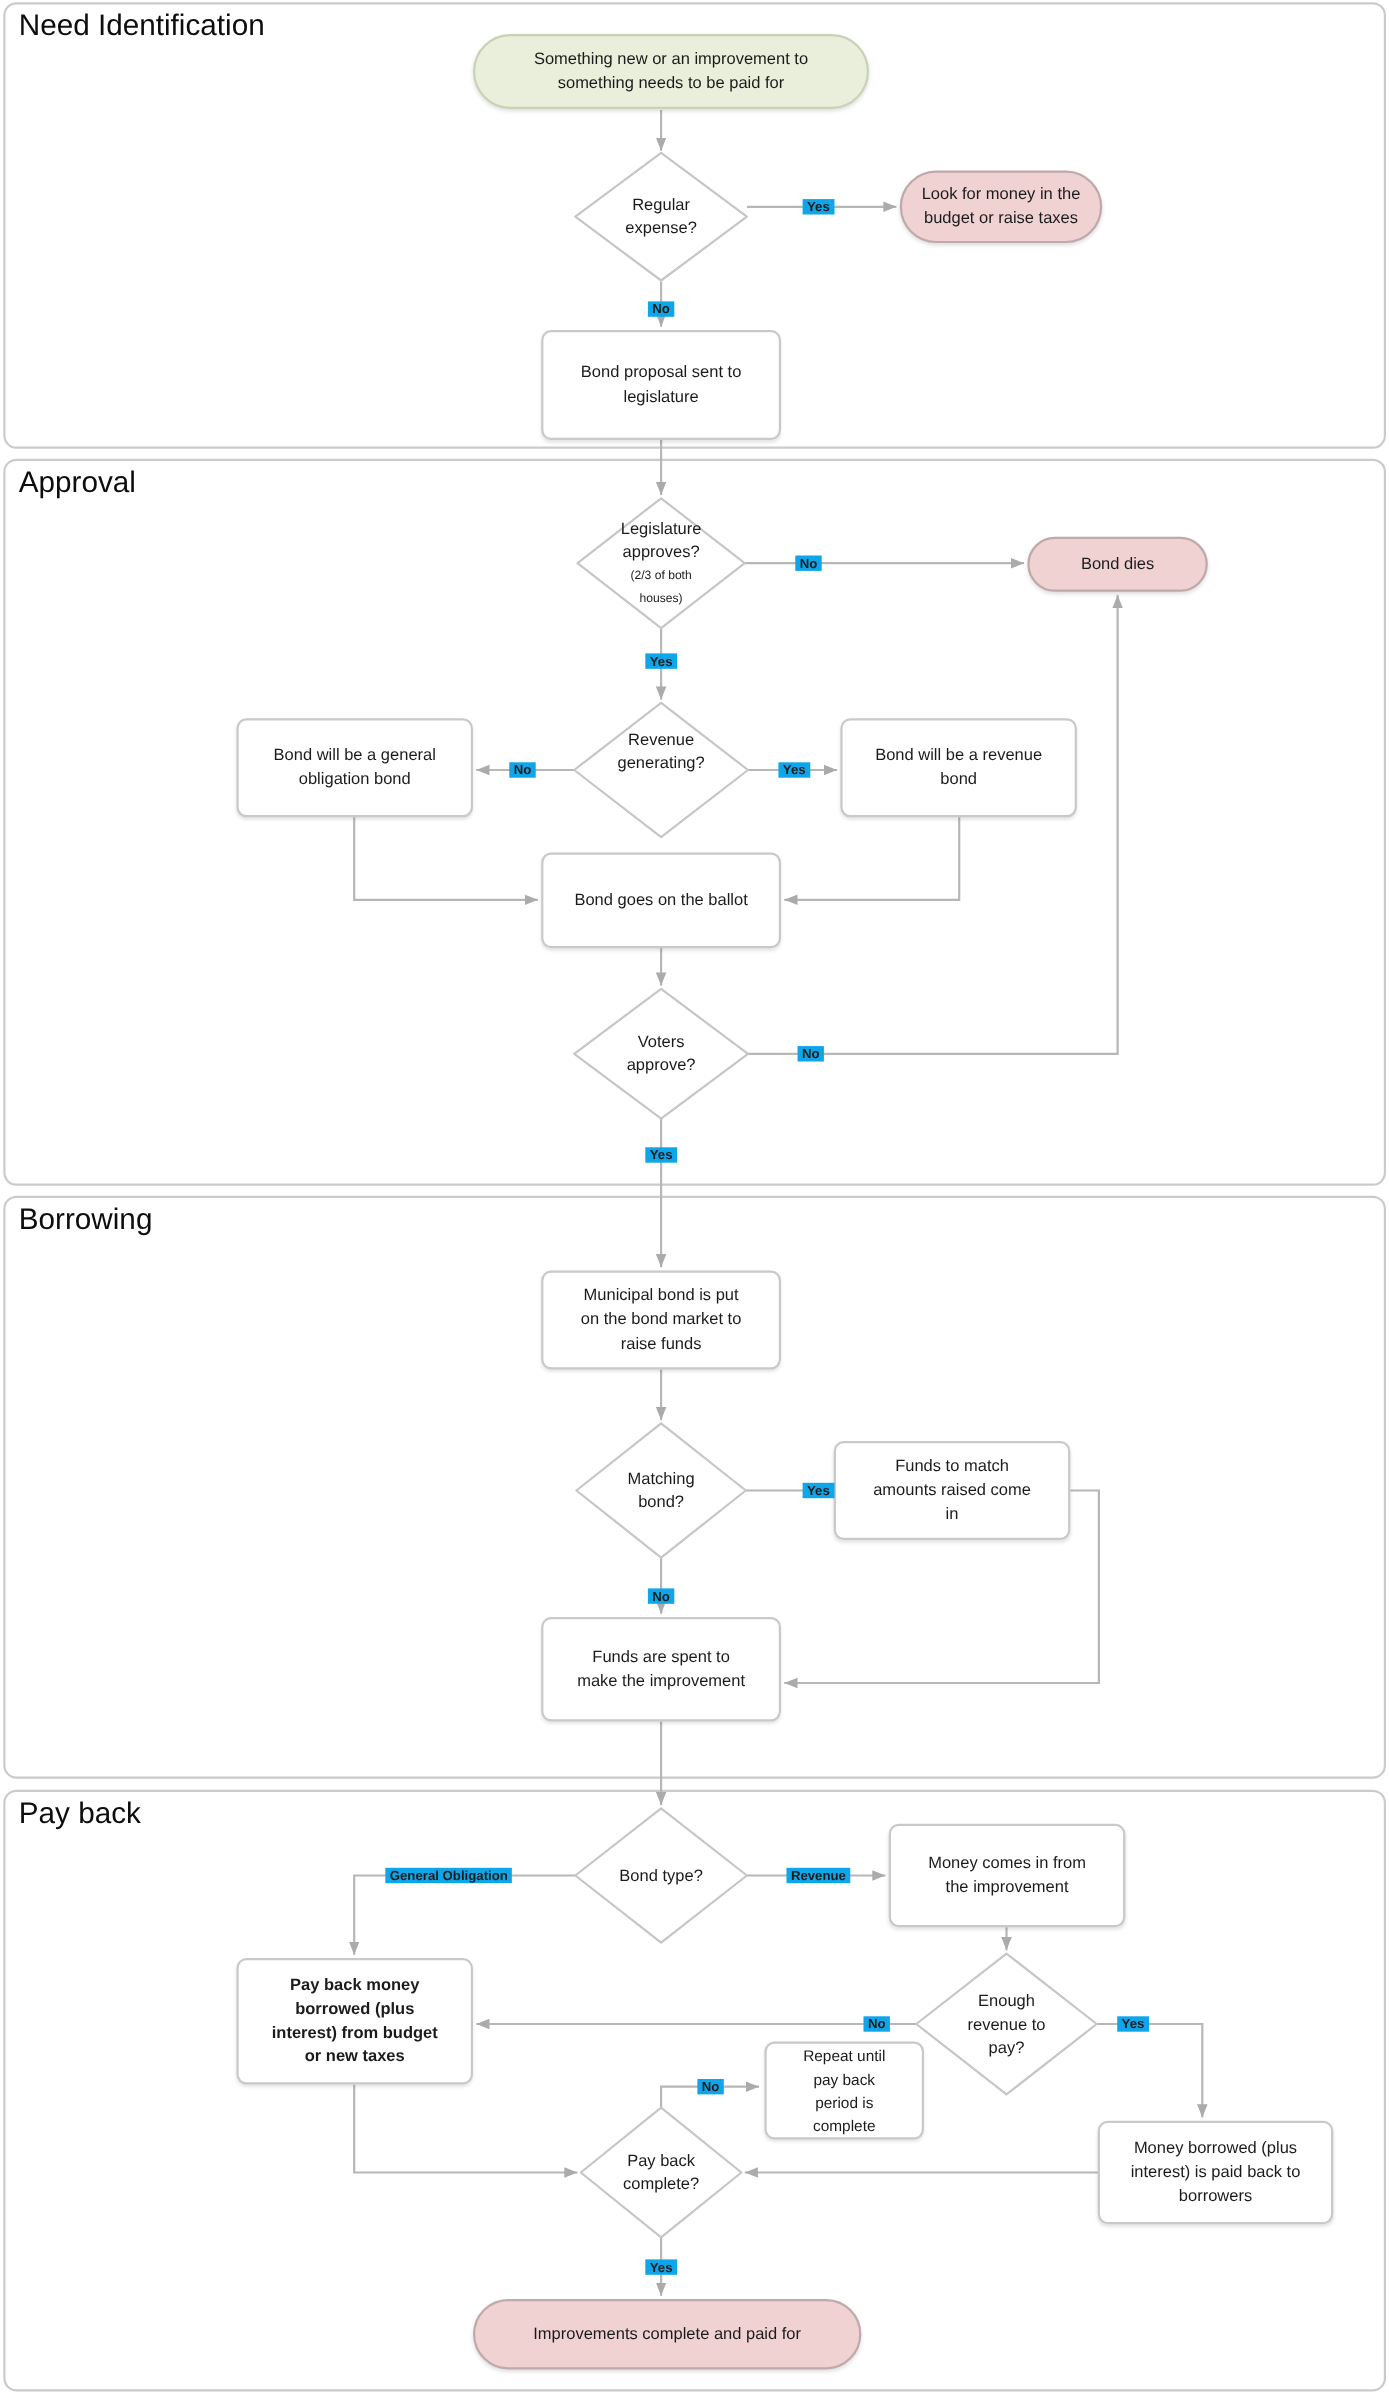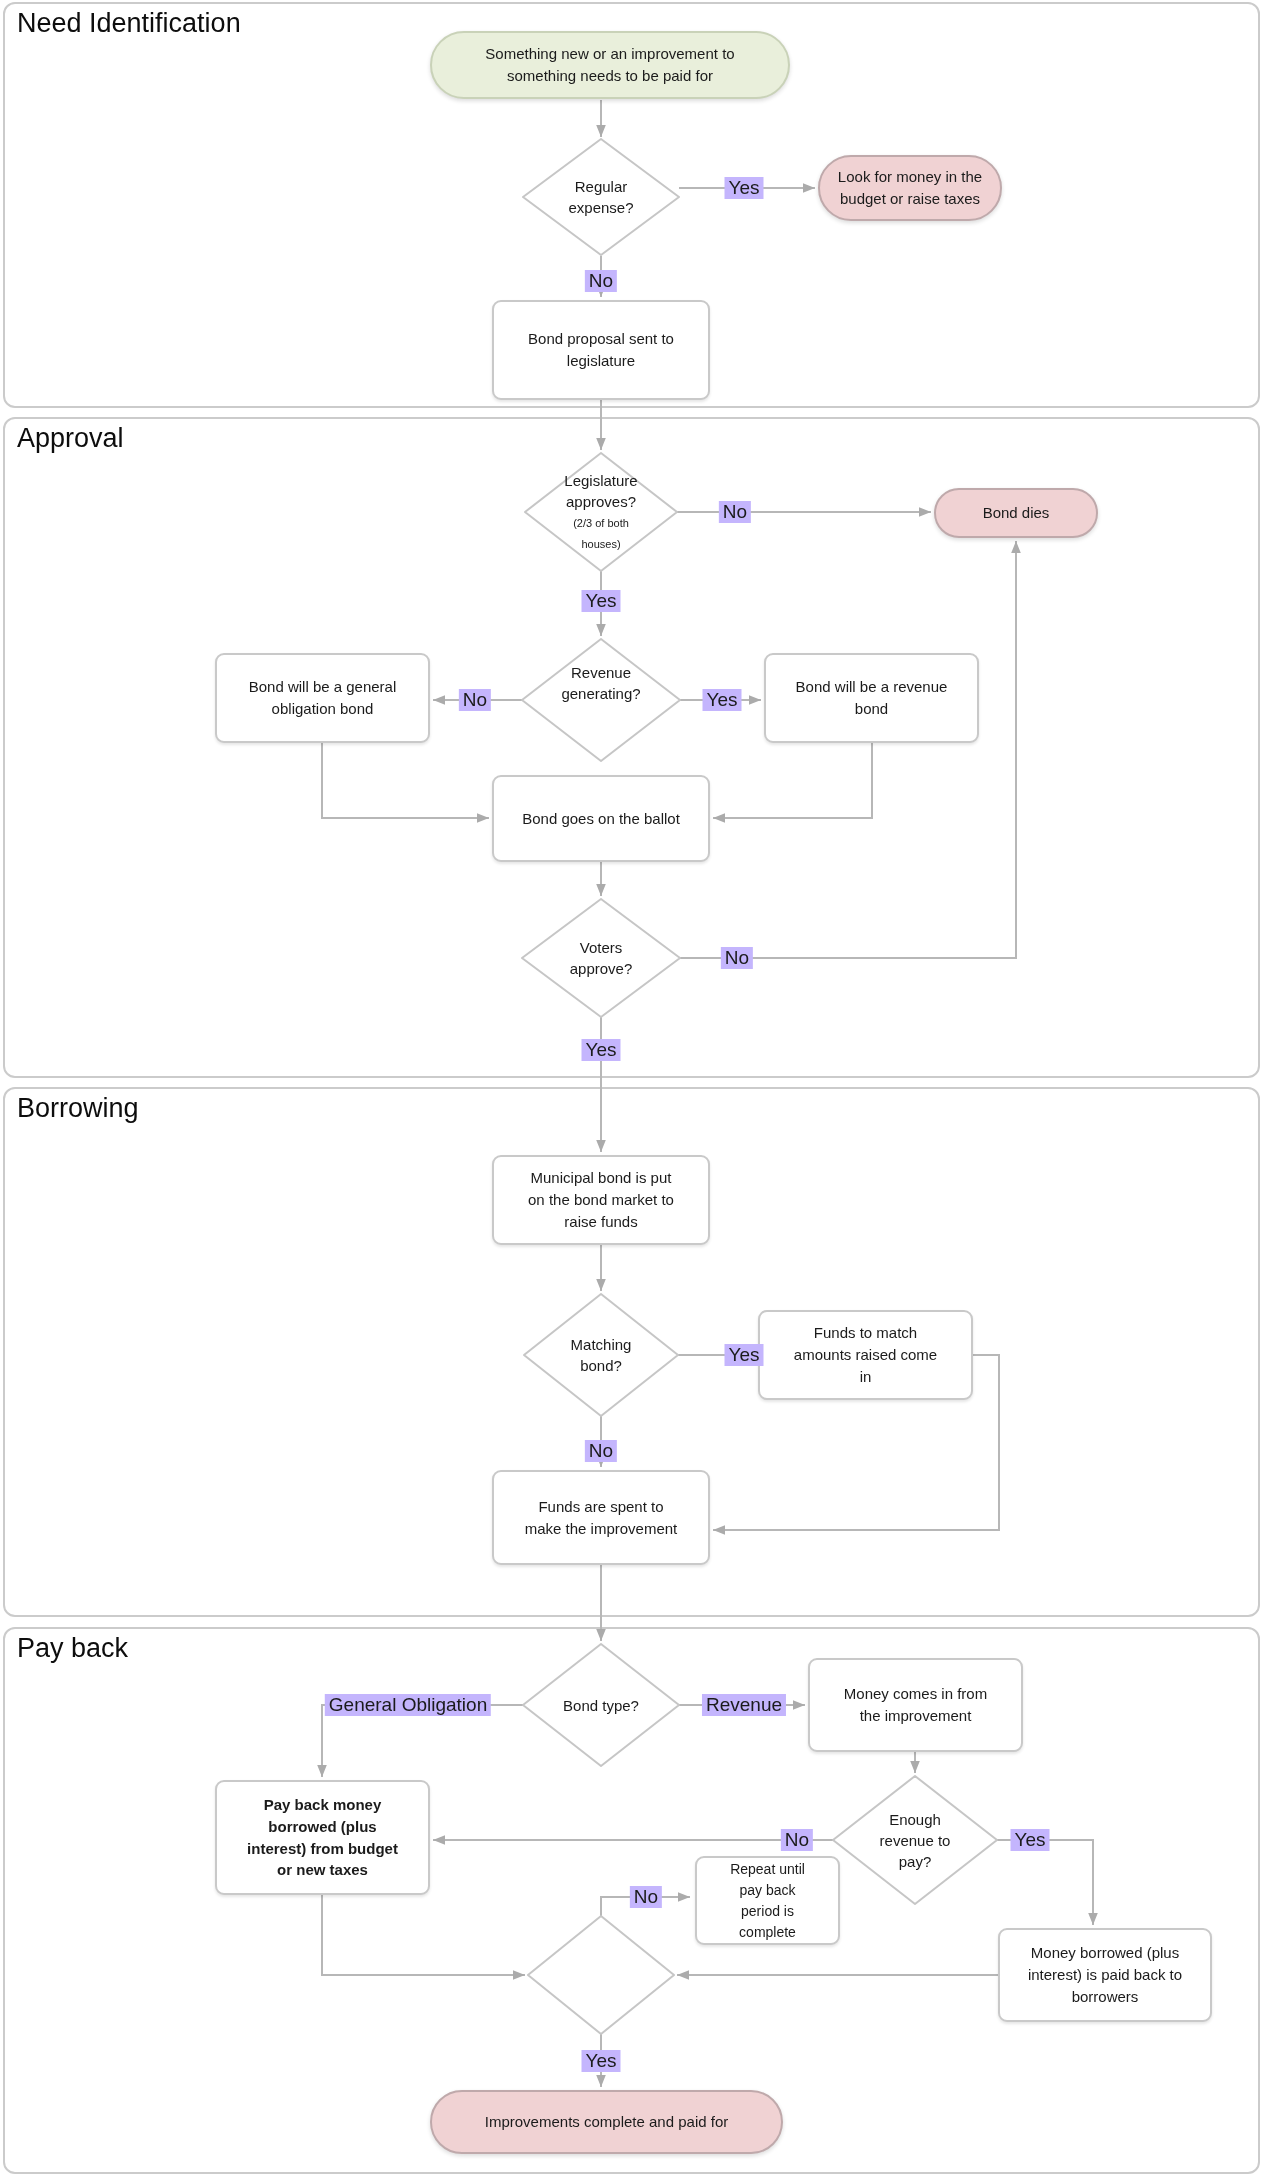--- a/index.html
+++ b/index.html
@@ -17,22 +17,22 @@
   .box{border-radius:9px;box-shadow:0 2px 3px rgba(0,0,0,.10);}
   .pill{border-radius:999px;box-shadow:0 2px 4px rgba(0,0,0,.14);}
   .green{background:#e9efdb;border-color:#c9d2b8;}
   .pink{background:#f0d2d3;border-color:#bfa9ab;}
   .node .txt{display:inline-block;}
   .small{font-size:14px;line-height:1.5;}
   .dlabel{position:absolute;z-index:3;display:flex;flex-direction:column;align-items:center;
           justify-content:center;text-align:center;font-size:15px;line-height:1.4;color:#1b1b1b;}
   .dlabel .txt{display:inline-block;}
   .dlabel .sub{display:inline-block;font-size:11px;line-height:1.9;margin-top:1px;}
-  .elabel{position:absolute;z-index:4;transform:translate(-50%,-50%);background:#c4b5fd;
-          padding:0 4px;font-size:19px;color:#1b1b1b;white-space:nowrap;}
+  .elabel{position:absolute;z-index:4;transform:translate(-50%,-50%);background:#0ea5e9;
+          padding:0 4px;font-size:12px;color:#1b1b1b;white-space:nowrap;font-weight:bold;}
 </style>
 </head>
 <body>
 
 <div class="canvas">
 
   <section class="band" style="top:2px;height:406px;">
     <h2>Need Identification</h2>
   </section>
   <section class="band" style="top:417px;height:661px;">
@@ -172,20 +172,23 @@
   </div>
 
   <div class="dlabel" style="left:523px;top:1644px;width:156px;height:122px;">
     <span class="txt" style="max-width:90px;">Bond type?</span>
   </div>
 
   <div class="dlabel" style="left:833px;top:1776px;width:164px;height:128px;">
     <span class="txt" style="max-width:85px;">Enough revenue to pay?</span>
   </div>
 
+  <div class="dlabel" style="left:528px;top:1916px;width:146px;height:118px;">
+    <span class="txt" style="max-width:85px;">Pay back complete?</span>
+  </div>
 
   <span class="elabel" style="left:744px;top:188px;">Yes</span>
   <span class="elabel" style="left:601px;top:281px;">No</span>
   <span class="elabel" style="left:735px;top:512px;">No</span>
   <span class="elabel" style="left:601px;top:601px;">Yes</span>
   <span class="elabel" style="left:475px;top:700px;">No</span>
   <span class="elabel" style="left:722px;top:700px;">Yes</span>
   <span class="elabel" style="left:737px;top:958px;">No</span>
   <span class="elabel" style="left:601px;top:1050px;">Yes</span>
   <span class="elabel" style="left:744px;top:1355px;">Yes</span>

